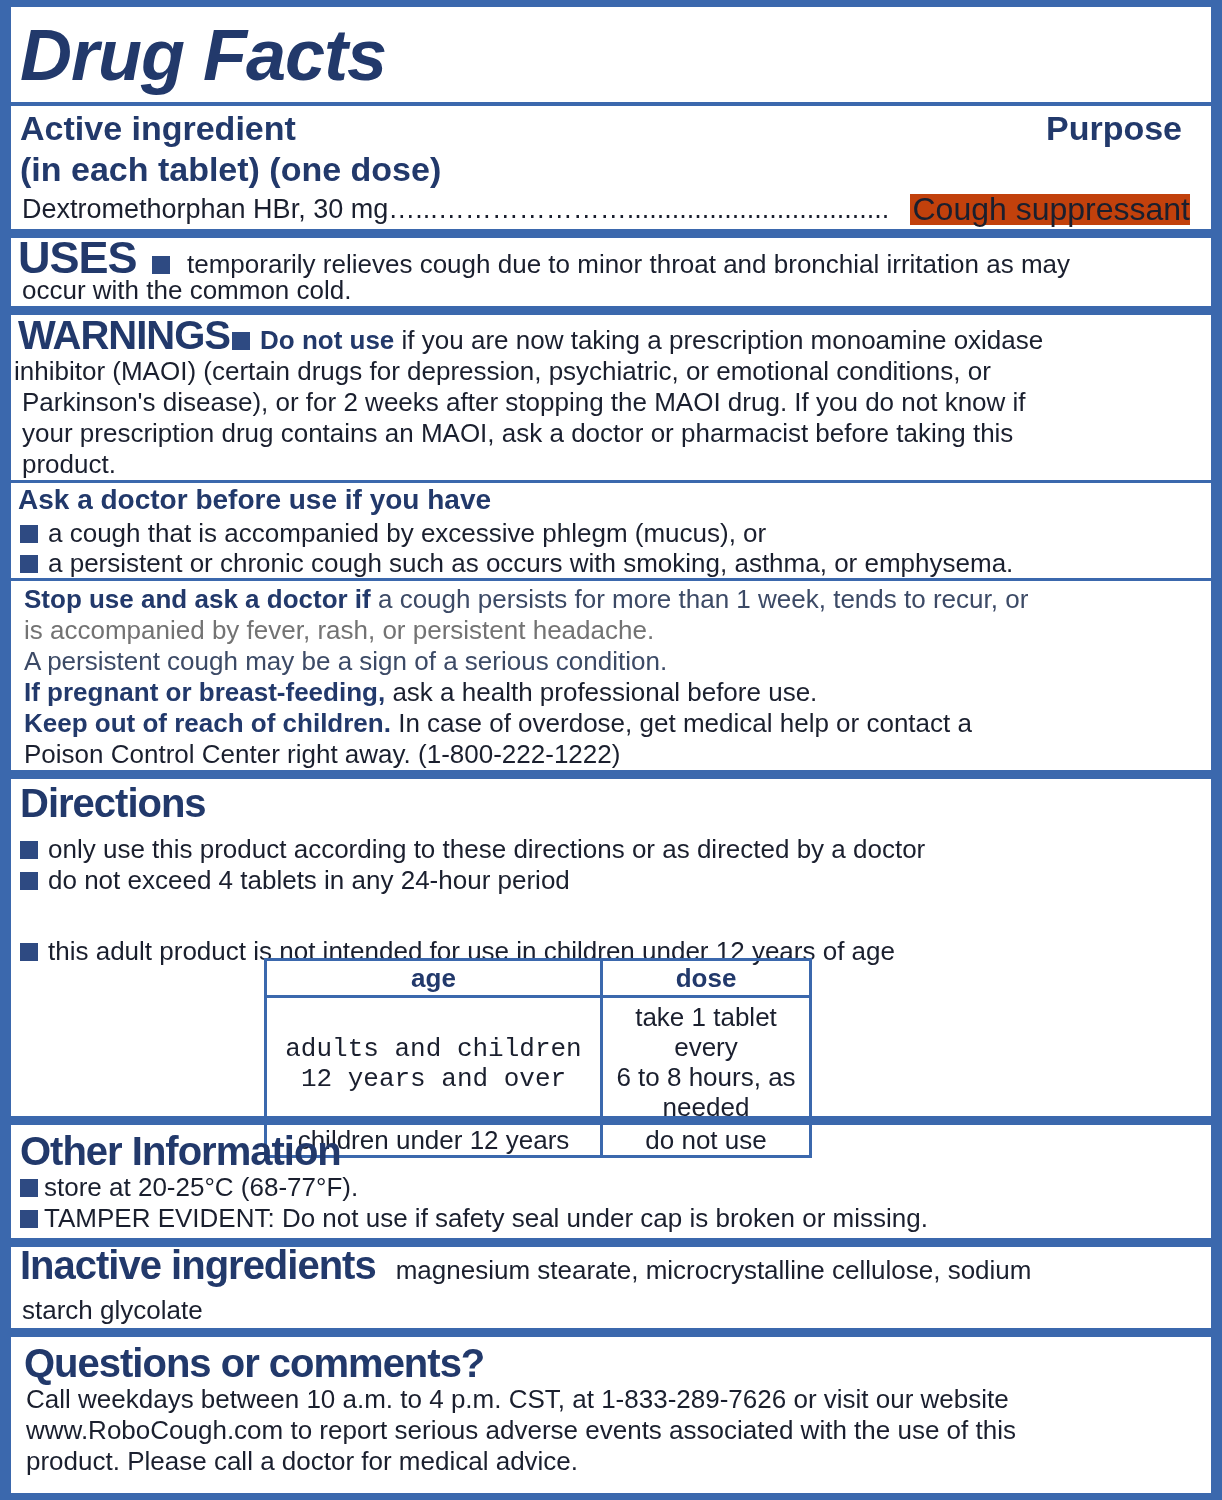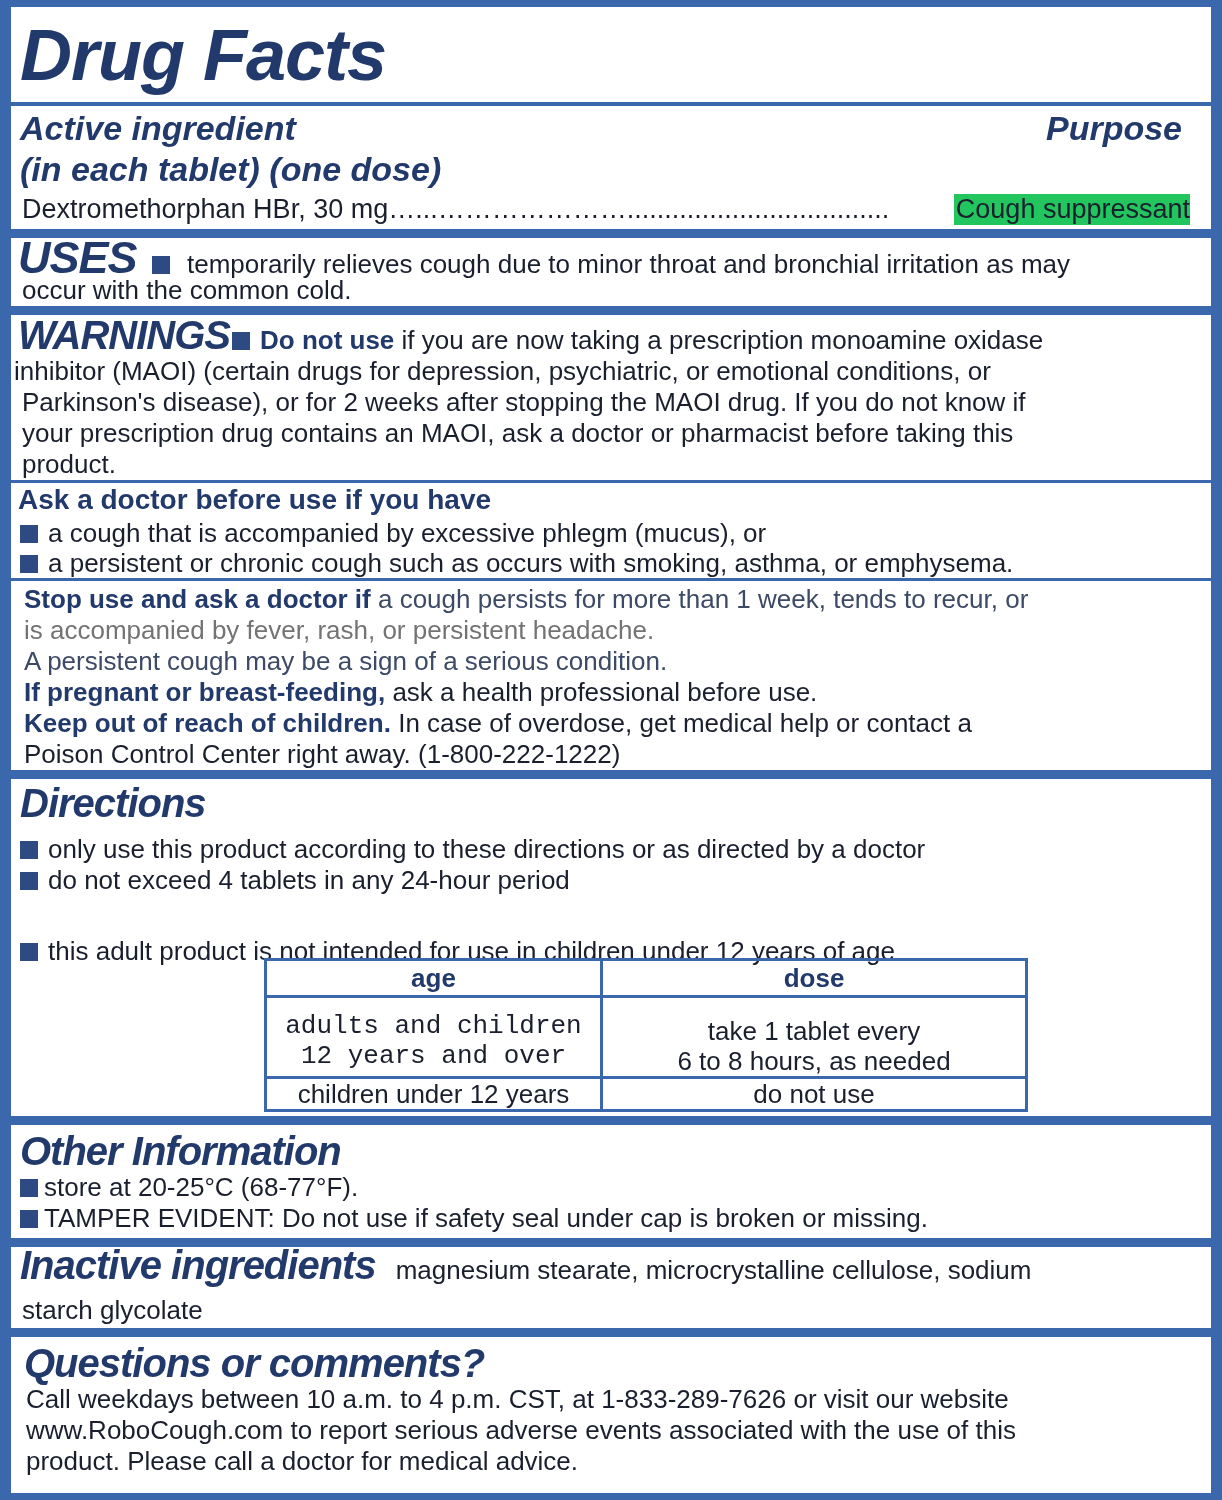--- a/index.html
+++ b/index.html
@@ -3,43 +3,43 @@
 <meta charset="utf-8">
 <style>
   html,body{margin:0;padding:0;background:#fff;}
   body{width:1222px;height:1500px;position:relative;overflow:hidden;
        font-family:"Liberation Sans",sans-serif;color:#1b2a4e;}
   .frame{position:absolute;left:0;top:0;width:1222px;height:1500px;box-sizing:border-box;
          border:11px solid #3b68ad;border-top-width:7px;border-bottom-width:7px;background:#fff;}
   .ab{position:absolute;}
   .title{left:20px;top:10px;font-size:72px;font-weight:bold;font-style:italic;color:#22396b;letter-spacing:-1px;line-height:90px;}
   .hline{position:absolute;left:11px;right:11px;background:#3b68ad;}
-  .sect-h{font-weight:bold;font-style:italic;color:#22396b;}
+  .sect-h{font-weight:bold;color:#22396b;}
   .txt{font-size:26px;line-height:31px;color:#1a1f2e;}
   .b{font-weight:bold;color:#22396b;}
   .sq{display:inline-block;width:18px;height:18px;background:#2e4a82;vertical-align:-1px;margin-right:10px;}
-  table.dose{position:absolute;left:264px;top:958px;width:764px;border-collapse:collapse;font-size:26px;line-height:30px;color:#1a1f2e;}
+  table.dose{position:absolute;left:264px;top:958px;width:548px;border-collapse:collapse;font-size:26px;line-height:30px;color:#1a1f2e;}
   table.dose td,table.dose th{border:3px solid #3b68ad;text-align:center;padding:0;}
   table.dose th{font-weight:bold;color:#22396b;height:34px;}
 </style>
 </head>
 <body>
 
 <div class="frame"></div>
 
 <div class="ab title">Drug Facts</div>
 <div class="hline" style="top:102px;height:4px;"></div>
 
 <div class="ab sect-h" style="left:20px;top:108px;font-size:34px;line-height:40px;">Active ingredient</div>
 <div class="ab sect-h" style="right:40px;top:108px;font-size:34px;line-height:40px;">Purpose</div>
 <div class="ab sect-h" style="left:20px;top:149px;font-size:34px;line-height:40px;">(in each tablet) (one dose)</div>
 <div class="ab txt" style="left:22px;top:194px;font-size:27px;">
   <span>Dextromethorphan HBr, 30 mg</span><span>…...…………………...................................</span>
 </div>
-<div class="ab txt" style="right:32px;top:194px;font-size:27px;background:#22c55e;padding-left:2px;">Cough suppressant</div>
+<div class="ab txt" style="right:32px;top:194px;font-size:32px;background:#c2410c;padding-left:2px;">Cough suppressant</div>
 <div class="hline" style="top:229px;height:9px;"></div>
 
 <div class="ab txt" style="left:18px;top:242px;">
   <span class="sect-h" style="font-size:45px;letter-spacing:-1px;">USES</span>
   <span class="sq" style="margin-left:8px;"></span>
   <span>temporarily relieves cough due to minor throat and bronchial irritation as may</span>
 </div>
 <div class="ab txt" style="left:22px;top:275px;">occur with the common cold.</div>
 <div class="hline" style="top:306px;height:9px;"></div>
 
@@ -71,21 +71,21 @@
 <div class="ab txt" style="left:20px;top:896px;margin-top:40px;"><span class="sq"></span><span>this adult product is not intended for use in children under 12 years of age</span></div>
 
 <table class="dose">
   <tbody>
       <tr>
     <th style="width:333px;">age</th>
     <th>dose</th>
   </tr>
   <tr>
     <td style="padding-top:8px;font-family:Liberation Mono, monospace;"><span>adults and children</span><br><span>12 years and over</span></td>
-    <td style="padding-top:18px;"><span>take 1 tablet every</span><br><span>6 to 8 hours, as needed</span></td>
+    <td style="padding-top:4px;"><span>take 1 tablet every</span><br><span>6 to 8 hours, as needed</span></td>
   </tr>
   <tr>
     <td>children under 12 years</td>
     <td>do not use</td>
   </tr>
 </tbody>
   </table>
 <div class="hline" style="top:1116px;height:9px;"></div>
 
 <div class="ab sect-h" style="left:20px;top:1128px;font-size:40px;line-height:46px;letter-spacing:-1px;">Other Information</div>

